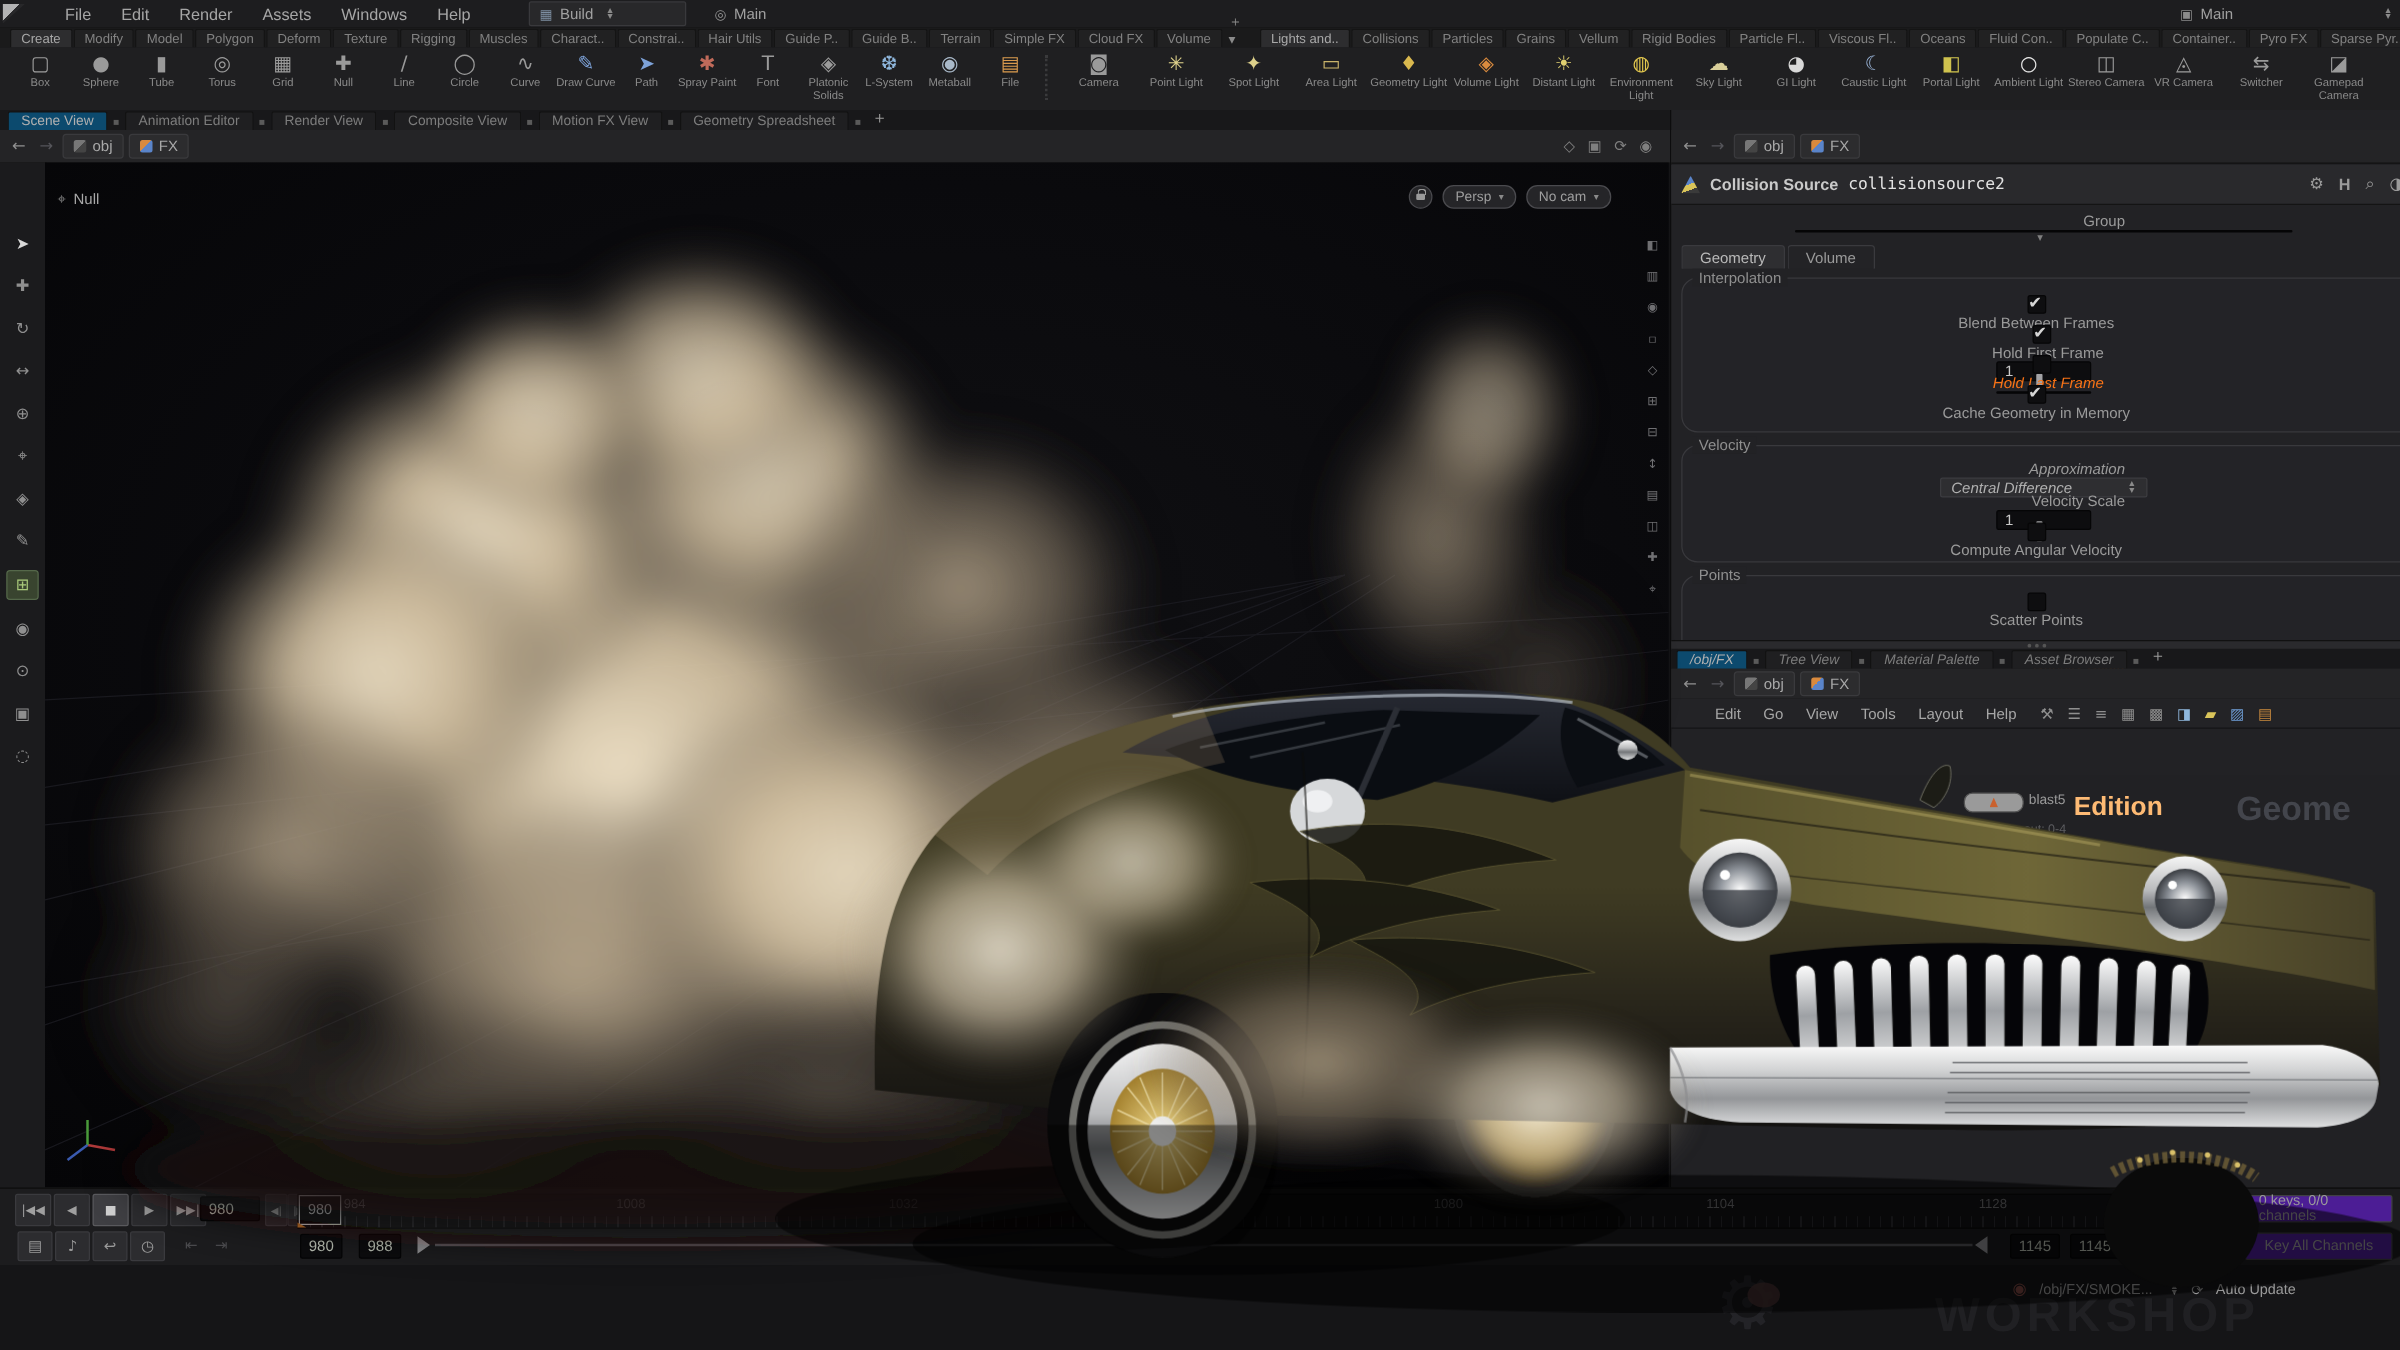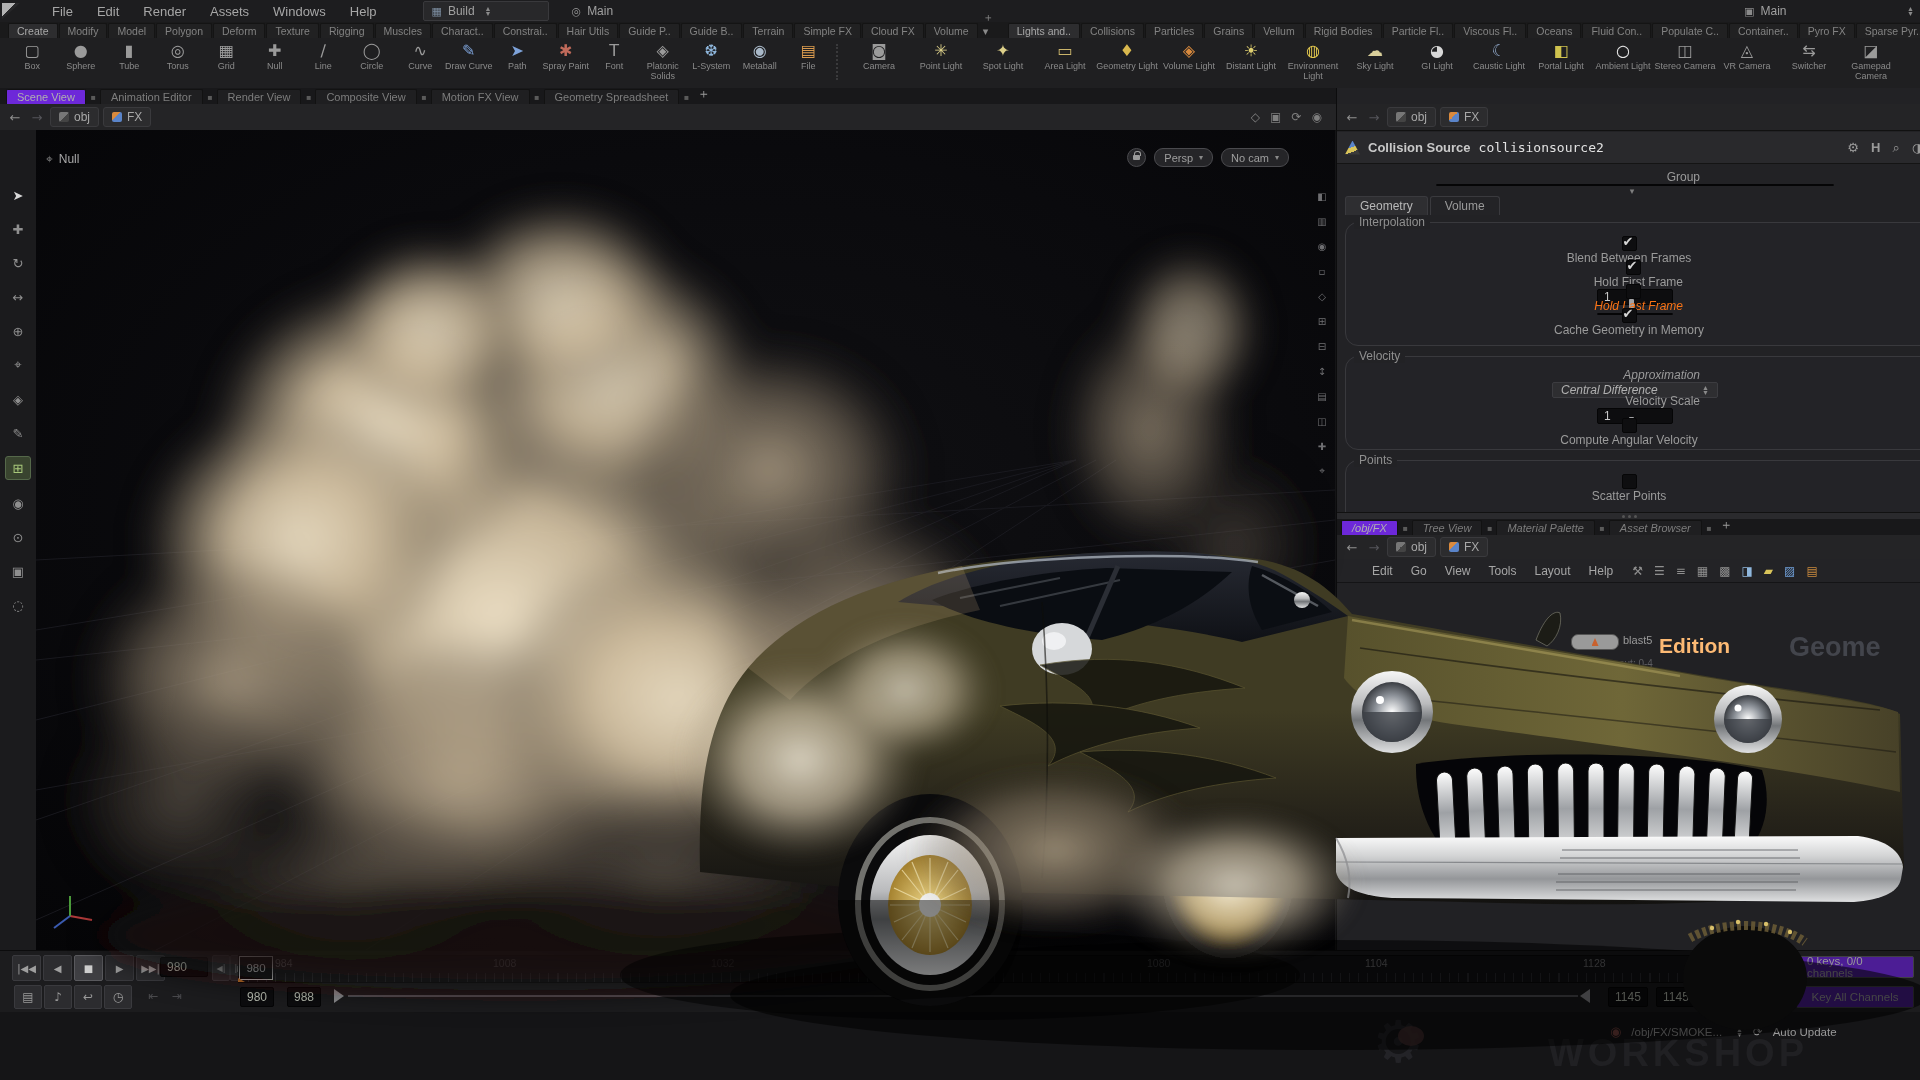--- a/index.html
+++ b/index.html
@@ -27,21 +27,21 @@
   .tool{flex:none;display:flex;flex-direction:column;align-items:center;text-align:center;}
   .tg1 .tool{width:48.5px;}
   .tg2 .tool{width:62px;}
   .ticon{font-family:"DejaVu Sans",sans-serif;font-size:16px;line-height:20px;color:#9a9a9a;}
   .tlabel{font-size:9px;line-height:10px;color:#8a8a8a;white-space:normal;}
   .tooldiv{width:8px;margin:6px 2px 0 2px;height:36px;border-left:2px dotted #3a3a3c;}
   
   .panetabs{position:absolute;height:16px;background:#18181a;display:flex;align-items:flex-end;}
   .ptabw{display:flex;align-items:flex-end;}
   .ptab{padding:1px 10px;font-size:11px;color:#7d7d7d;background:#1f1f21;border:1px solid #121212;border-bottom:none;border-radius:2px 2px 0 0;white-space:nowrap;}
-  .ptabw:nth-of-type(1) .ptab{background:#6d28d9;color:#b0b0b0;margin-top:15px;}
+  .ptabw:nth-of-type(1) .ptab{background:#0c4a6e;color:#b0b0b0;margin-top:15px;}
   .ptab.it{font-style:italic;}
   .pdot{width:14px;text-align:center;color:#5a5a5a;font-size:8px;padding-bottom:2px;}
   .pplus{margin-left:4px;color:#9a9a9a;font-size:13px;padding-bottom:1px;}
   .pathbar{position:absolute;height:26px;background:#242426;border-bottom:1px solid #111;display:flex;align-items:center;padding:0 6px;gap:4px;}
   .nav{width:18px;text-align:center;color:#8f8f8f;font-size:13px;}
   .crumb{display:flex;align-items:center;gap:5px;background:#2c2c2e;border:1px solid #3a3a3d;border-radius:3px;height:18px;padding:0 8px;color:#a8a8a8;font-size:12px;}
   .chipic{width:10px;height:10px;border-radius:2px;}
   .chip-obj{background:linear-gradient(135deg,#777 0 50%,#444 50%);}
   .chip-fx{background:linear-gradient(135deg,#d98a3e 0 45%,#5a84c9 45%);}
   .pbicons{margin-left:auto;display:flex;gap:10px;color:#7f7f7f;font-size:12px;align-items:center;}

